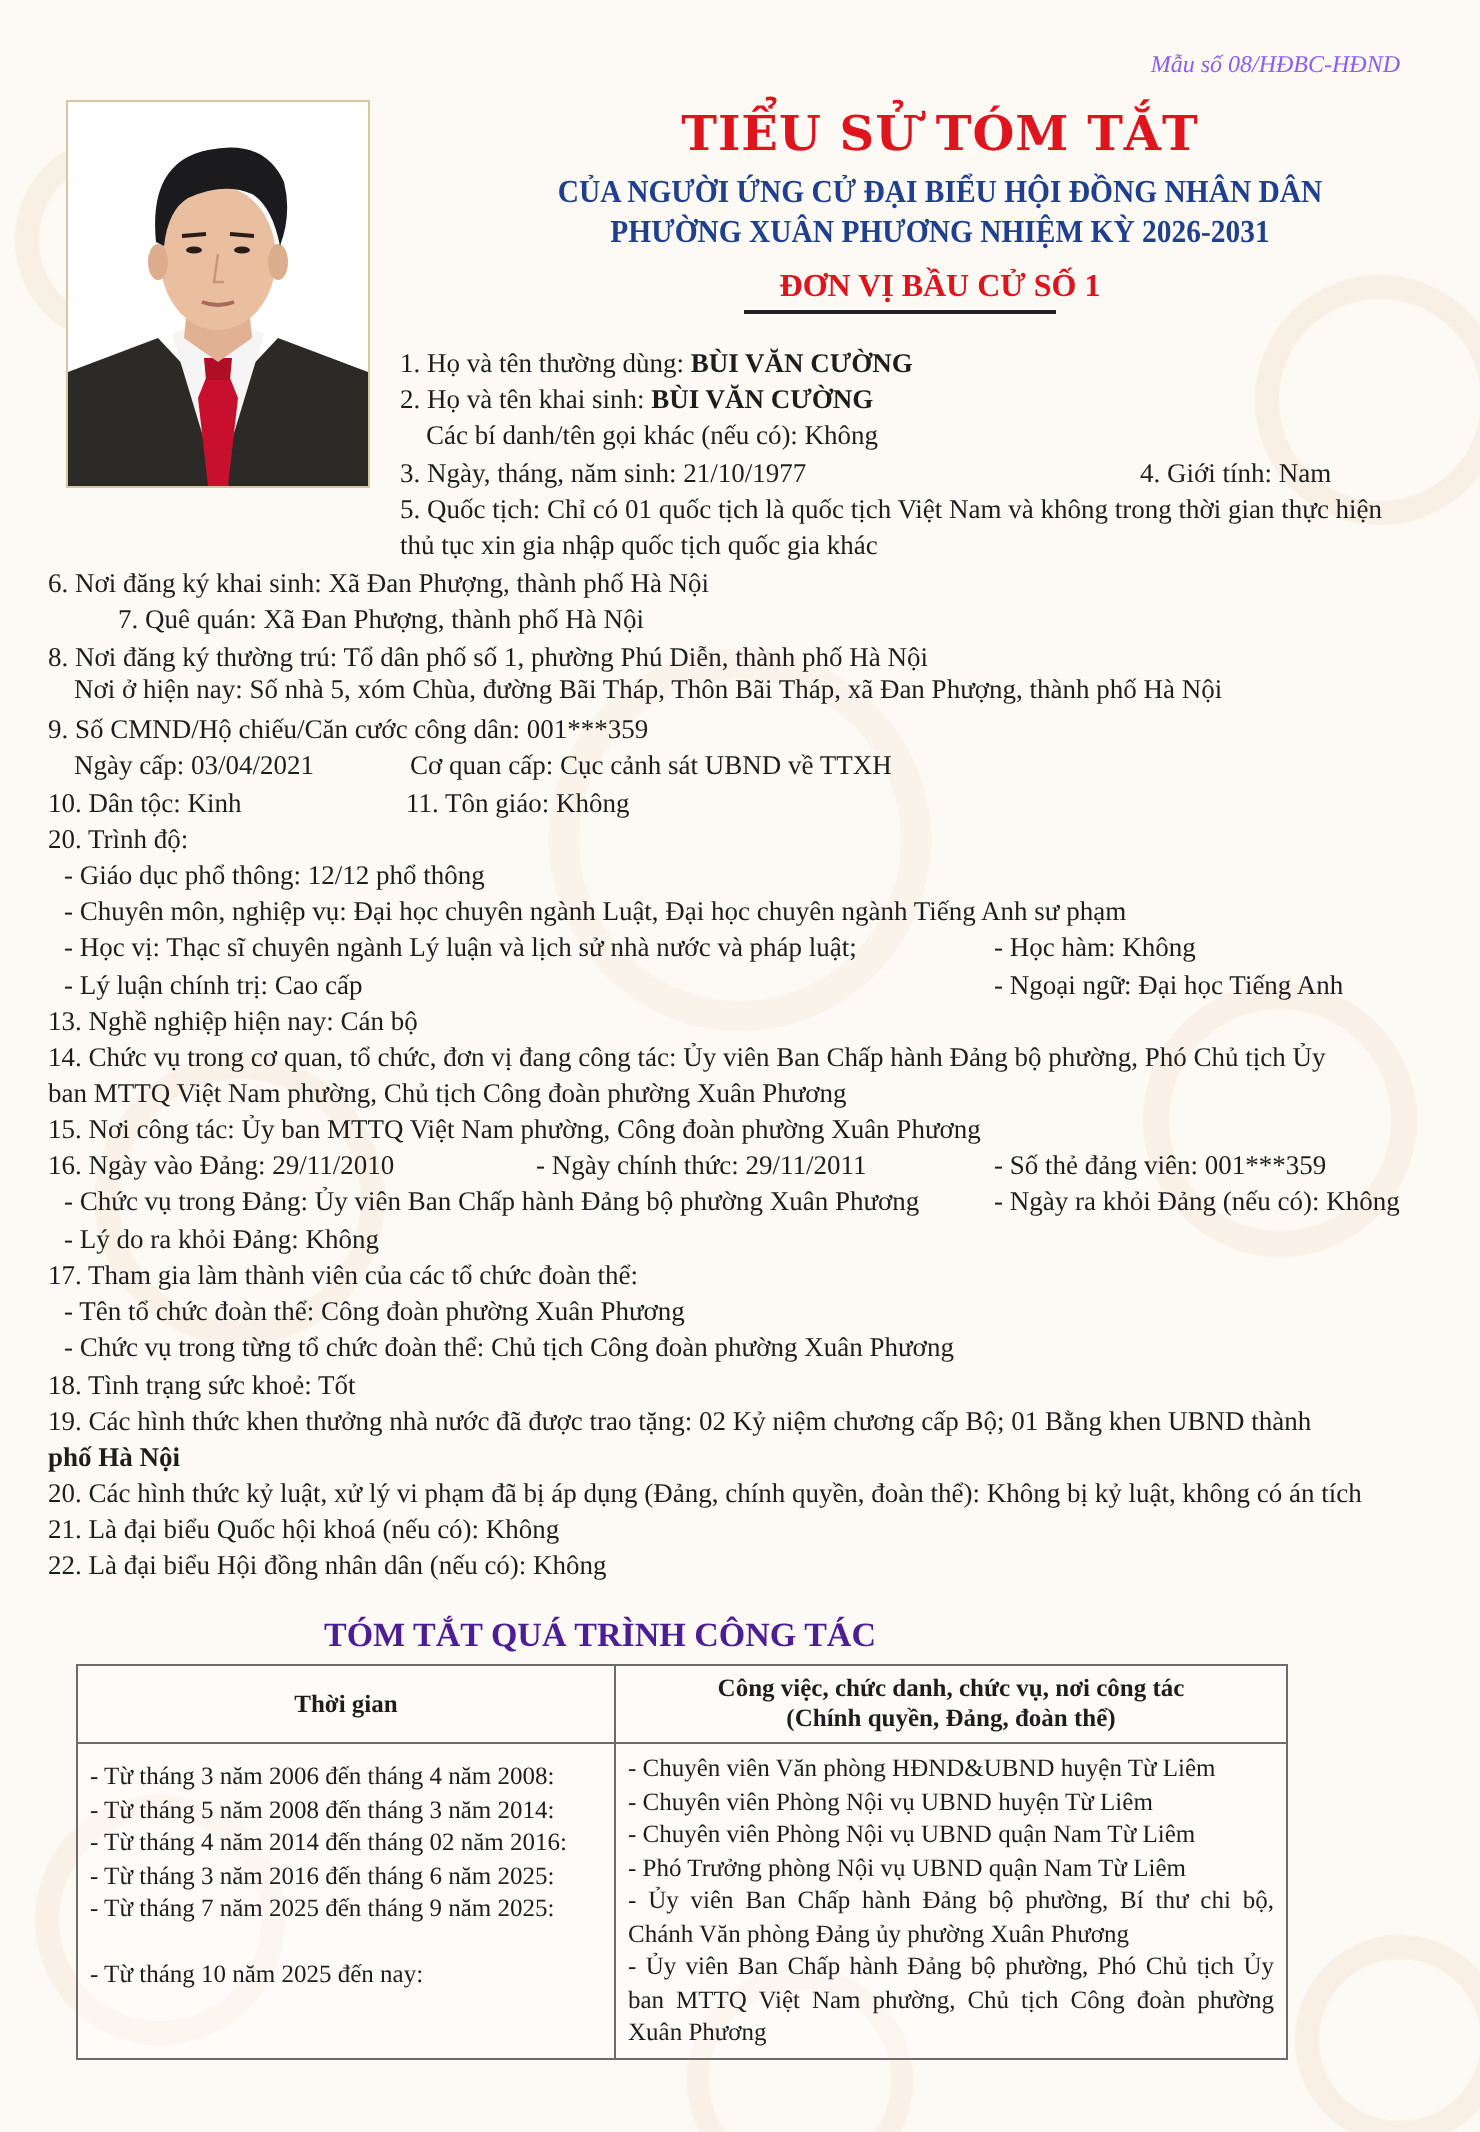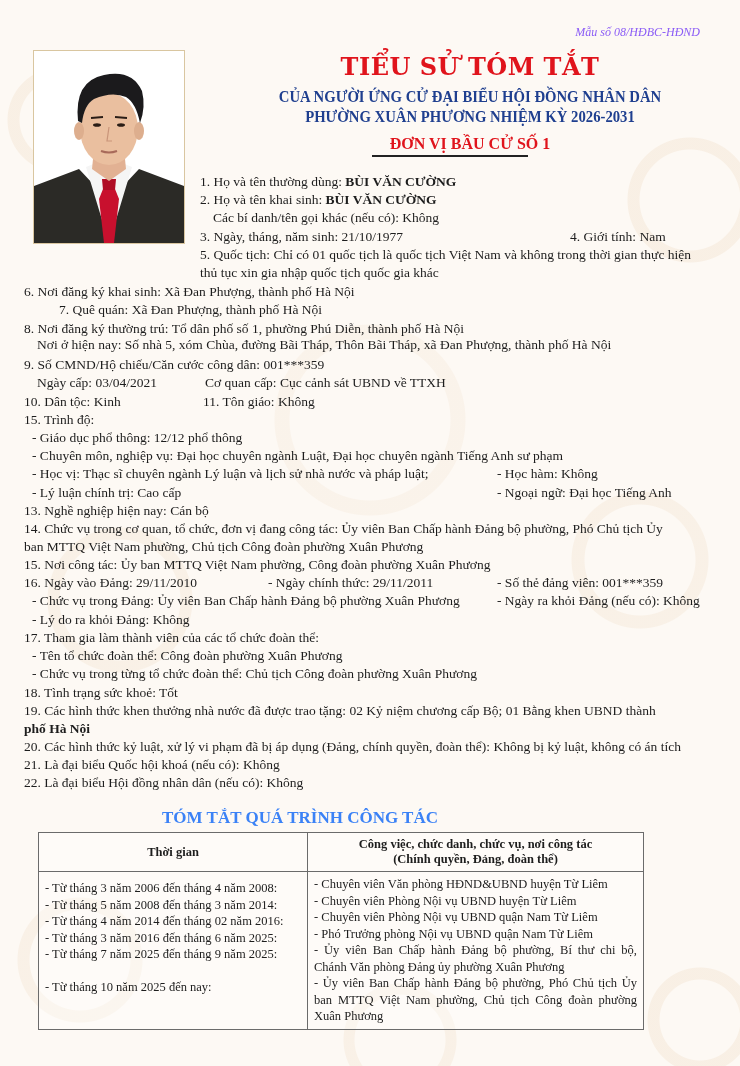--- a/index.html
+++ b/index.html
@@ -45,21 +45,21 @@
     font-weight: bold; font-size: 16px; color: #e0141c;
   }
   .title-unit-line { left: 372px; top: 155px; width: 156px; height: 2px; background: #222; }
   .line {
     position: absolute; z-index: 1; font-size: 13.5px; line-height: 18px; white-space: nowrap;
     transform-origin: left top;
   }
   .line b { font-weight: bold; }
   .section-title {
     left: 0; width: 600px; top: 808px; text-align: center;
-    font-weight: bold; font-size: 17px; color: #3b82f6;
+    font-weight: bold; font-size: 17px; color: #4c1d95;
   }
   table.career {
     position: absolute; z-index: 1; left: 38px; top: 832px; width: 606px;
     border-collapse: collapse; font-size: 12.5px; background: rgba(255,255,255,0.35);
   }
   table.career th, table.career td { border: 1px solid #6b6b6b; }
   table.career th {
     font-weight: bold; font-size: 12.5px; height: 36px; padding: 1px 4px; line-height: 15px;
   }
   table.career td { vertical-align: top; padding: 4px 6px 4px 6px; line-height: 16.5px; }
@@ -124,21 +124,21 @@
 <div class="line" style="left:24px; top:283px;">6. Nơi đăng ký khai sinh: Xã Đan Phượng, thành phố Hà Nội</div>
 <div class="line" style="left:24px; top:301px;margin-left:35px;">7. Quê quán: Xã Đan Phượng, thành phố Hà Nội</div>
 <div class="line" style="left:24px; top:320px;">8. Nơi đăng ký thường trú: Tổ dân phố số 1, phường Phú Diễn, thành phố Hà Nội</div>
 <div class="line" style="left:37px; top:336px;">Nơi ở hiện nay: Số nhà 5, xóm Chùa, đường Bãi Tháp, Thôn Bãi Tháp, xã Đan Phượng, thành phố Hà Nội</div>
 <div class="line" style="left:24px; top:356px;">9. Số CMND/Hộ chiếu/Căn cước công dân: 001***359</div>
 <div class="line" style="left:37px; top:374px;">Ngày cấp: 03/04/2021</div>
 <div class="line" style="left:205px; top:374px;">Cơ quan cấp: Cục cảnh sát UBND về TTXH</div>
 <div class="line" style="left:24px; top:393px;text-align:center;">10. Dân tộc: Kinh</div>
 <div class="line" style="left:203px; top:393px;">11. Tôn giáo: Không</div>
 
-<div class="line" style="left:24px; top:411px;">15. Trình độ:</div>
+<div class="line" style="left:24px; top:411px;">20. Trình độ:</div>
 <div class="line" style="left:32px; top:429px;">- Giáo dục phổ thông: 12/12 phổ thông</div>
 <div class="line" style="left:32px; top:447px;">- Chuyên môn, nghiệp vụ: Đại học chuyên ngành Luật, Đại học chuyên ngành Tiếng Anh sư phạm</div>
 <div class="line" style="left:32px; top:465px;">- Học vị: Thạc sĩ chuyên ngành Lý luận và lịch sử nhà nước và pháp luật;</div>
 <div class="line" style="left:497px; top:465px;">- Học hàm: Không</div>
 <div class="line" style="left:32px; top:484px;">- Lý luận chính trị: Cao cấp</div>
 <div class="line" style="left:497px; top:484px;">- Ngoại ngữ: Đại học Tiếng Anh</div>
 <div class="line" style="left:24px; top:502px;">13. Nghề nghiệp hiện nay: Cán bộ</div>
 <div class="line" style="left:24px; top:520px;">14. Chức vụ trong cơ quan, tổ chức, đơn vị đang công tác: Ủy viên Ban Chấp hành Đảng bộ phường, Phó Chủ tịch Ủy</div>
 <div class="line" style="left:24px; top:538px;">ban MTTQ Việt Nam phường, Chủ tịch Công đoàn phường Xuân Phương</div>
 <div class="line" style="left:24px; top:556px;">15. Nơi công tác: Ủy ban MTTQ Việt Nam phường, Công đoàn phường Xuân Phương</div>

